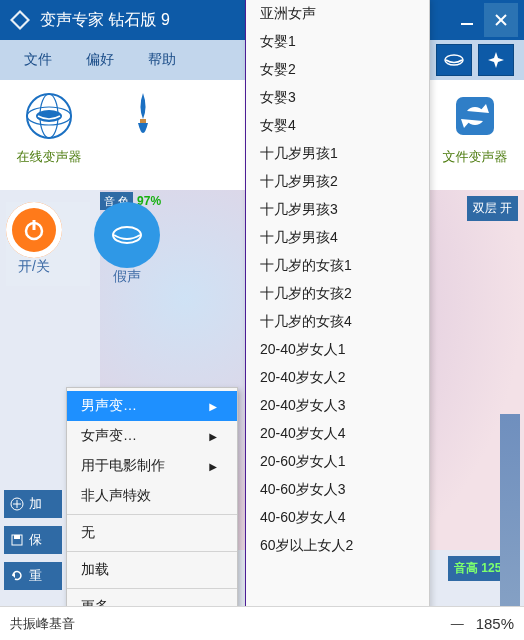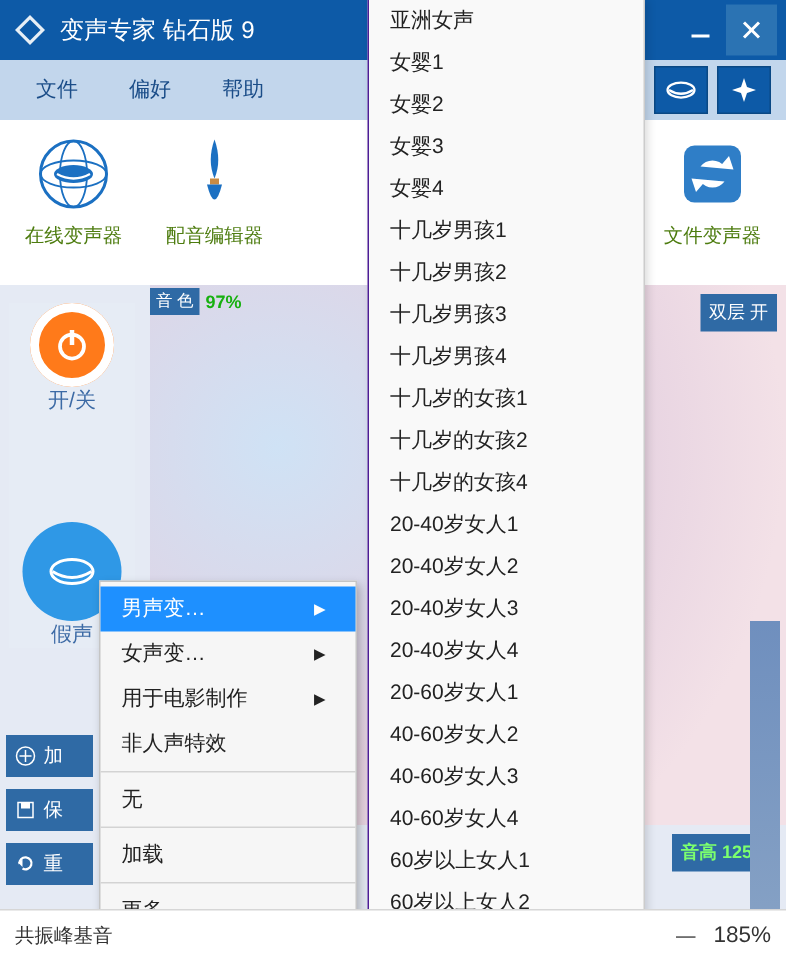--- a/index.html
+++ b/index.html
@@ -93,21 +93,21 @@
   .gradbg {
     position: absolute;
     left: 100px; top: 0; right: 0; height: 360px;
     background: radial-gradient(circle at 20% 30%, #cfe2f5 0%, #e4d0e0 50%, #f3e1e7 80%);
   }
 
   .leftcol {
     position: absolute;
     left: 6px; top: 12px;
     width: 84px;
-    display: flex; flex-direction: column; align-items: center;
+    display: flex; flex-direction: row; align-items: flex-start;
     gap: 16px;
     background:#e6ecf5;
   }
   .powerbtn {
     width: 56px; height: 56px; border-radius: 50%;
     background: #ff7a1a;
     display: flex; align-items: center; justify-content: center;
     box-shadow: 0 0 0 6px #fff inset;
   }
   .bubble {
@@ -259,21 +259,20 @@
     <div class="label">在线变声器</div>
   </div>
   <div class="tool">
     <div class="iconwrap">
       <svg width="46" height="54" viewBox="0 0 46 54">
         <path d="M23 4 Q28 18 23 30 Q18 18 23 4" fill="#1b70c2"></path>
         <rect x="20" y="30" width="6" height="4" fill="#c98b43"></rect>
         <path d="M18 34 Q23 54 28 34 Z" fill="#1b70c2"></path>
       </svg>
     </div>
-    <div class="label">配音编辑器</div>
   </div>
   <div class="tool" style="margin-left:auto">
     <div class="iconwrap">
       <svg width="50" height="50" viewBox="0 0 50 50">
         <rect x="6" y="6" width="38" height="38" rx="7" fill="#2f7ec7"></rect>
         <path d="M17 20 A10 10 0 0 1 33 20 L30 20 L36 13 L39 22 Z" fill="#fff"></path>
         <path d="M33 30 A10 10 0 0 1 17 30 L20 30 L14 37 L11 28 Z" fill="#fff"></path>
       </svg>
     </div>
     <div class="label">文件变声器</div>
@@ -386,24 +385,22 @@
     <div class="fi">十几岁男孩3</div>
     <div class="fi">十几岁男孩4</div>
     <div class="fi">十几岁的女孩1</div>
     <div class="fi">十几岁的女孩2</div>
     <div class="fi">十几岁的女孩4</div>
     <div class="fi">20-40岁女人1</div>
     <div class="fi">20-40岁女人2</div>
     <div class="fi">20-40岁女人3</div>
     <div class="fi">20-40岁女人4</div>
     <div class="fi">20-60岁女人1</div>
-    <div class="fi">40-60岁女人2</div>
     <div class="fi">40-60岁女人3</div>
     <div class="fi">40-60岁女人4</div>
-    <div class="fi">60岁以上女人1</div>
     <div class="fi">60岁以上女人2</div>
   </div>
 
 <div class="footer">
   <span>共振峰基音</span>
   <span style="flex:1"></span>
   <span>—</span>
   <span class="zoom">185%</span>
 </div>
 

